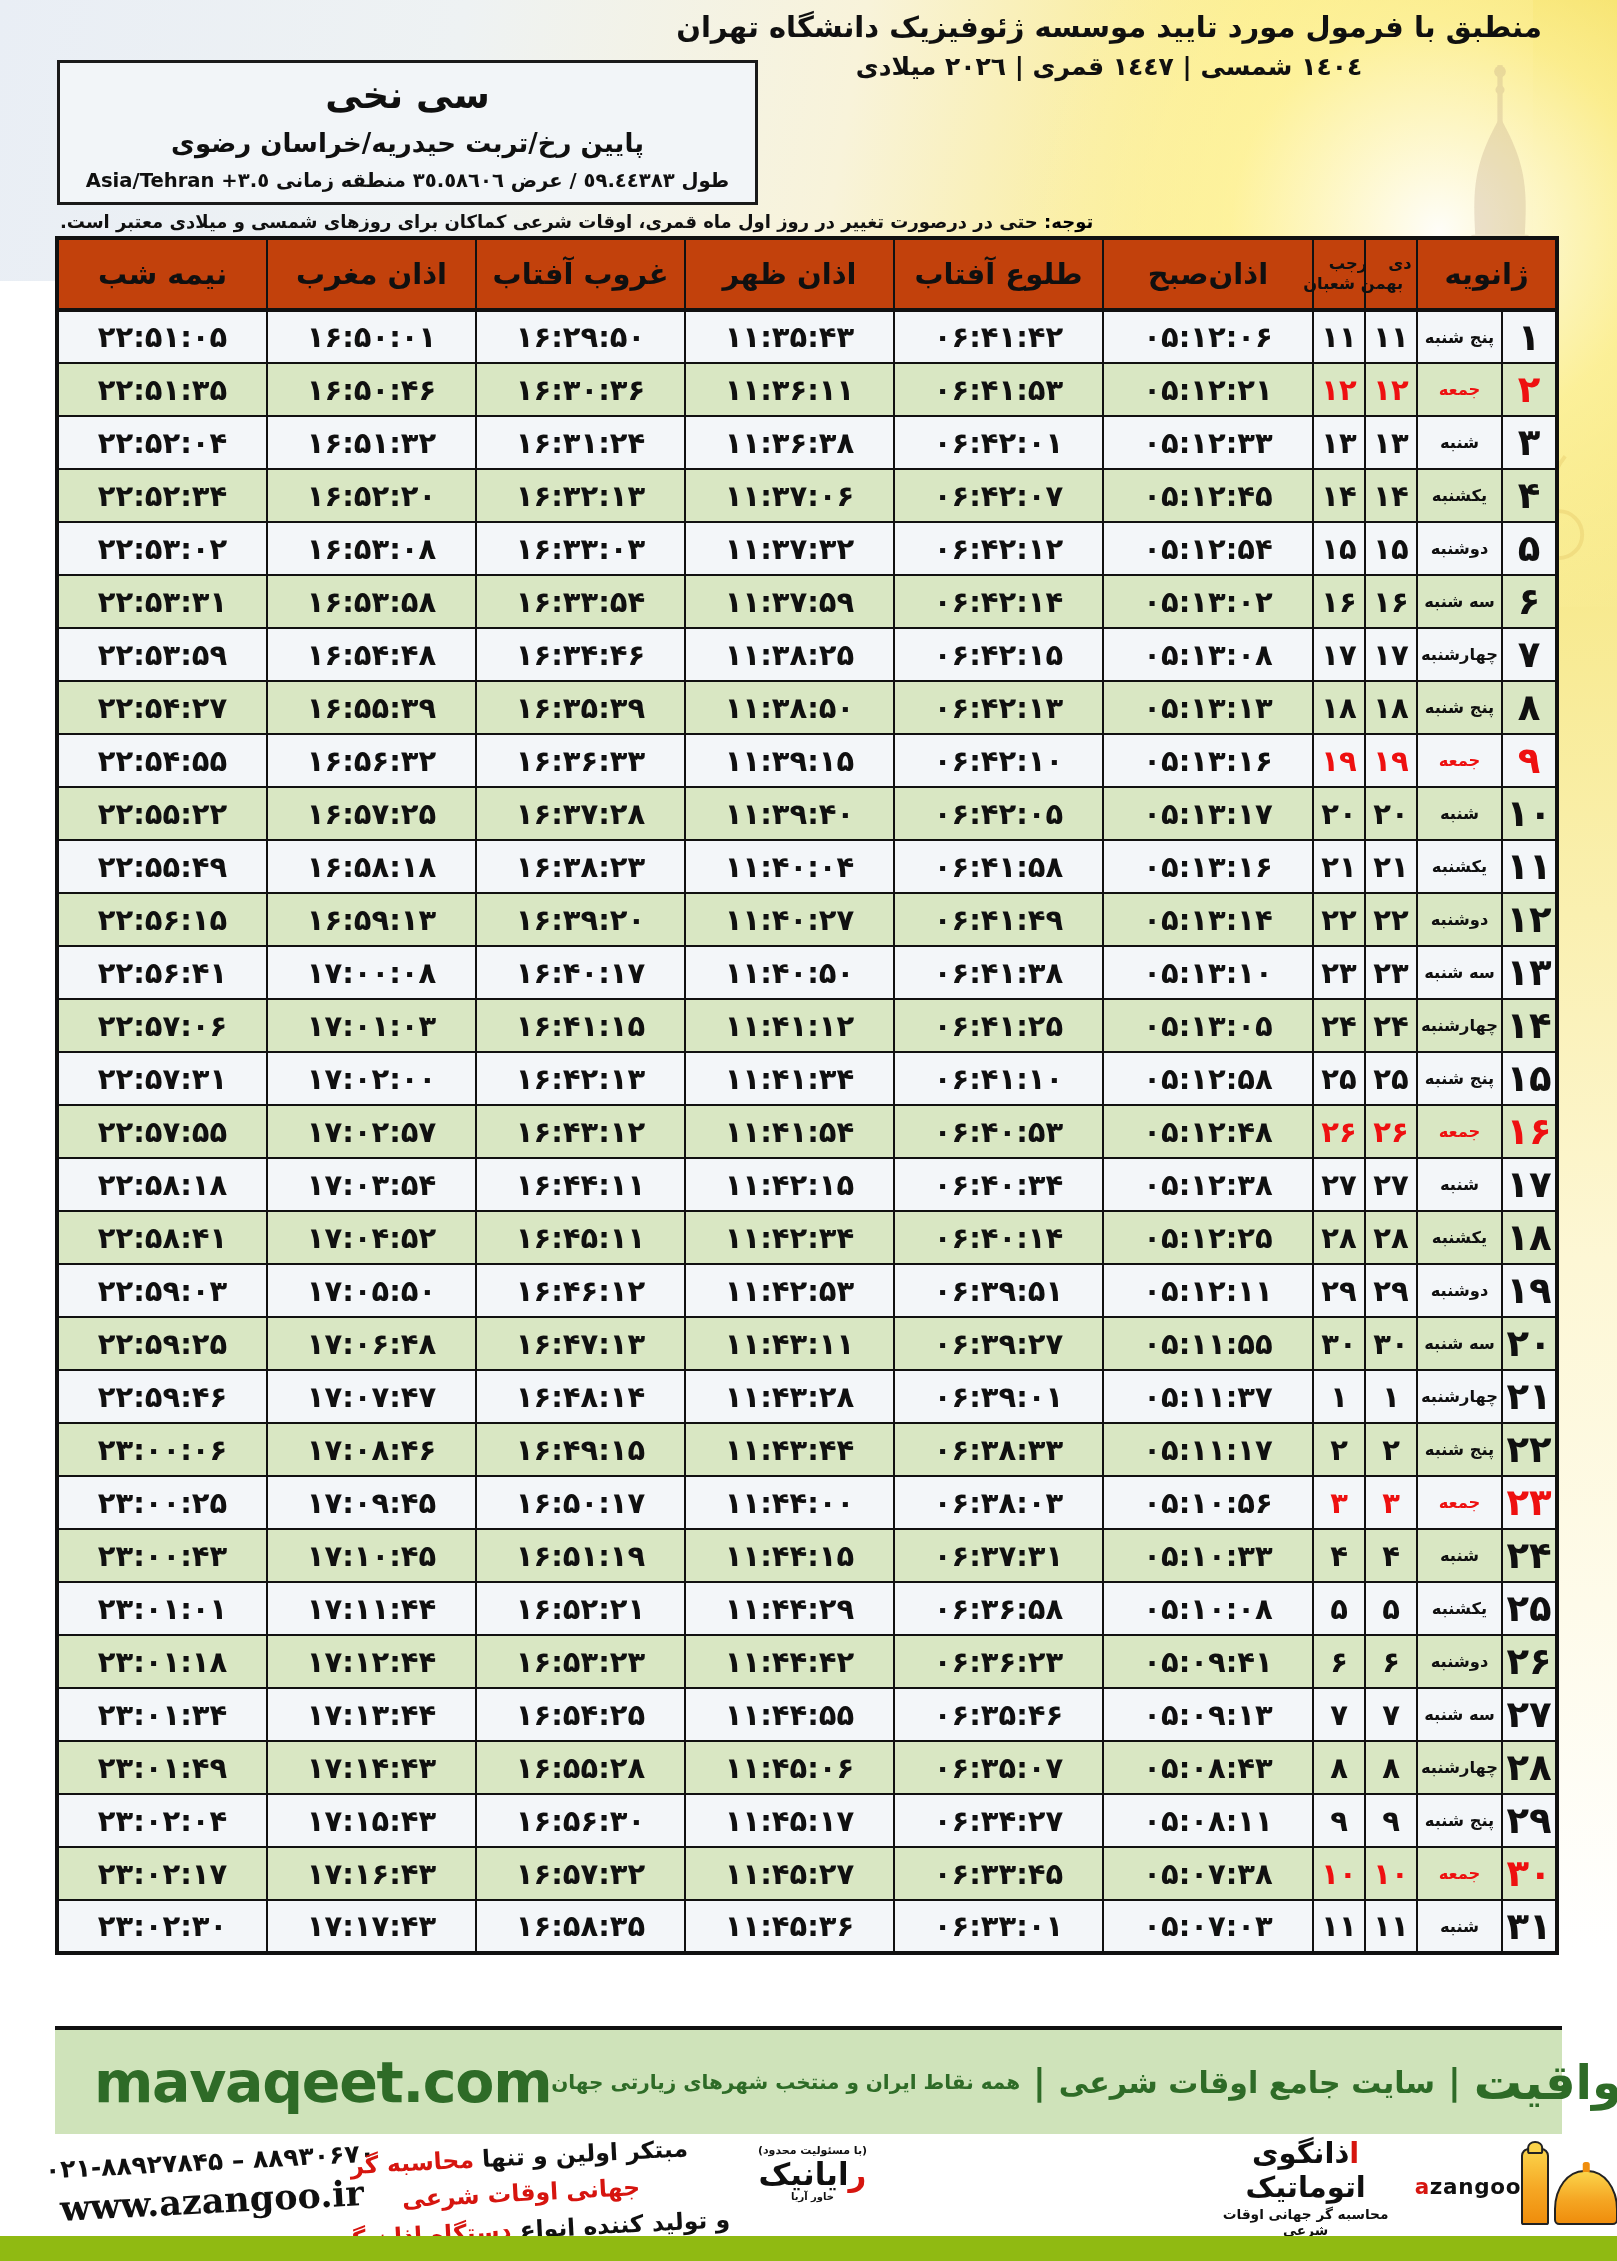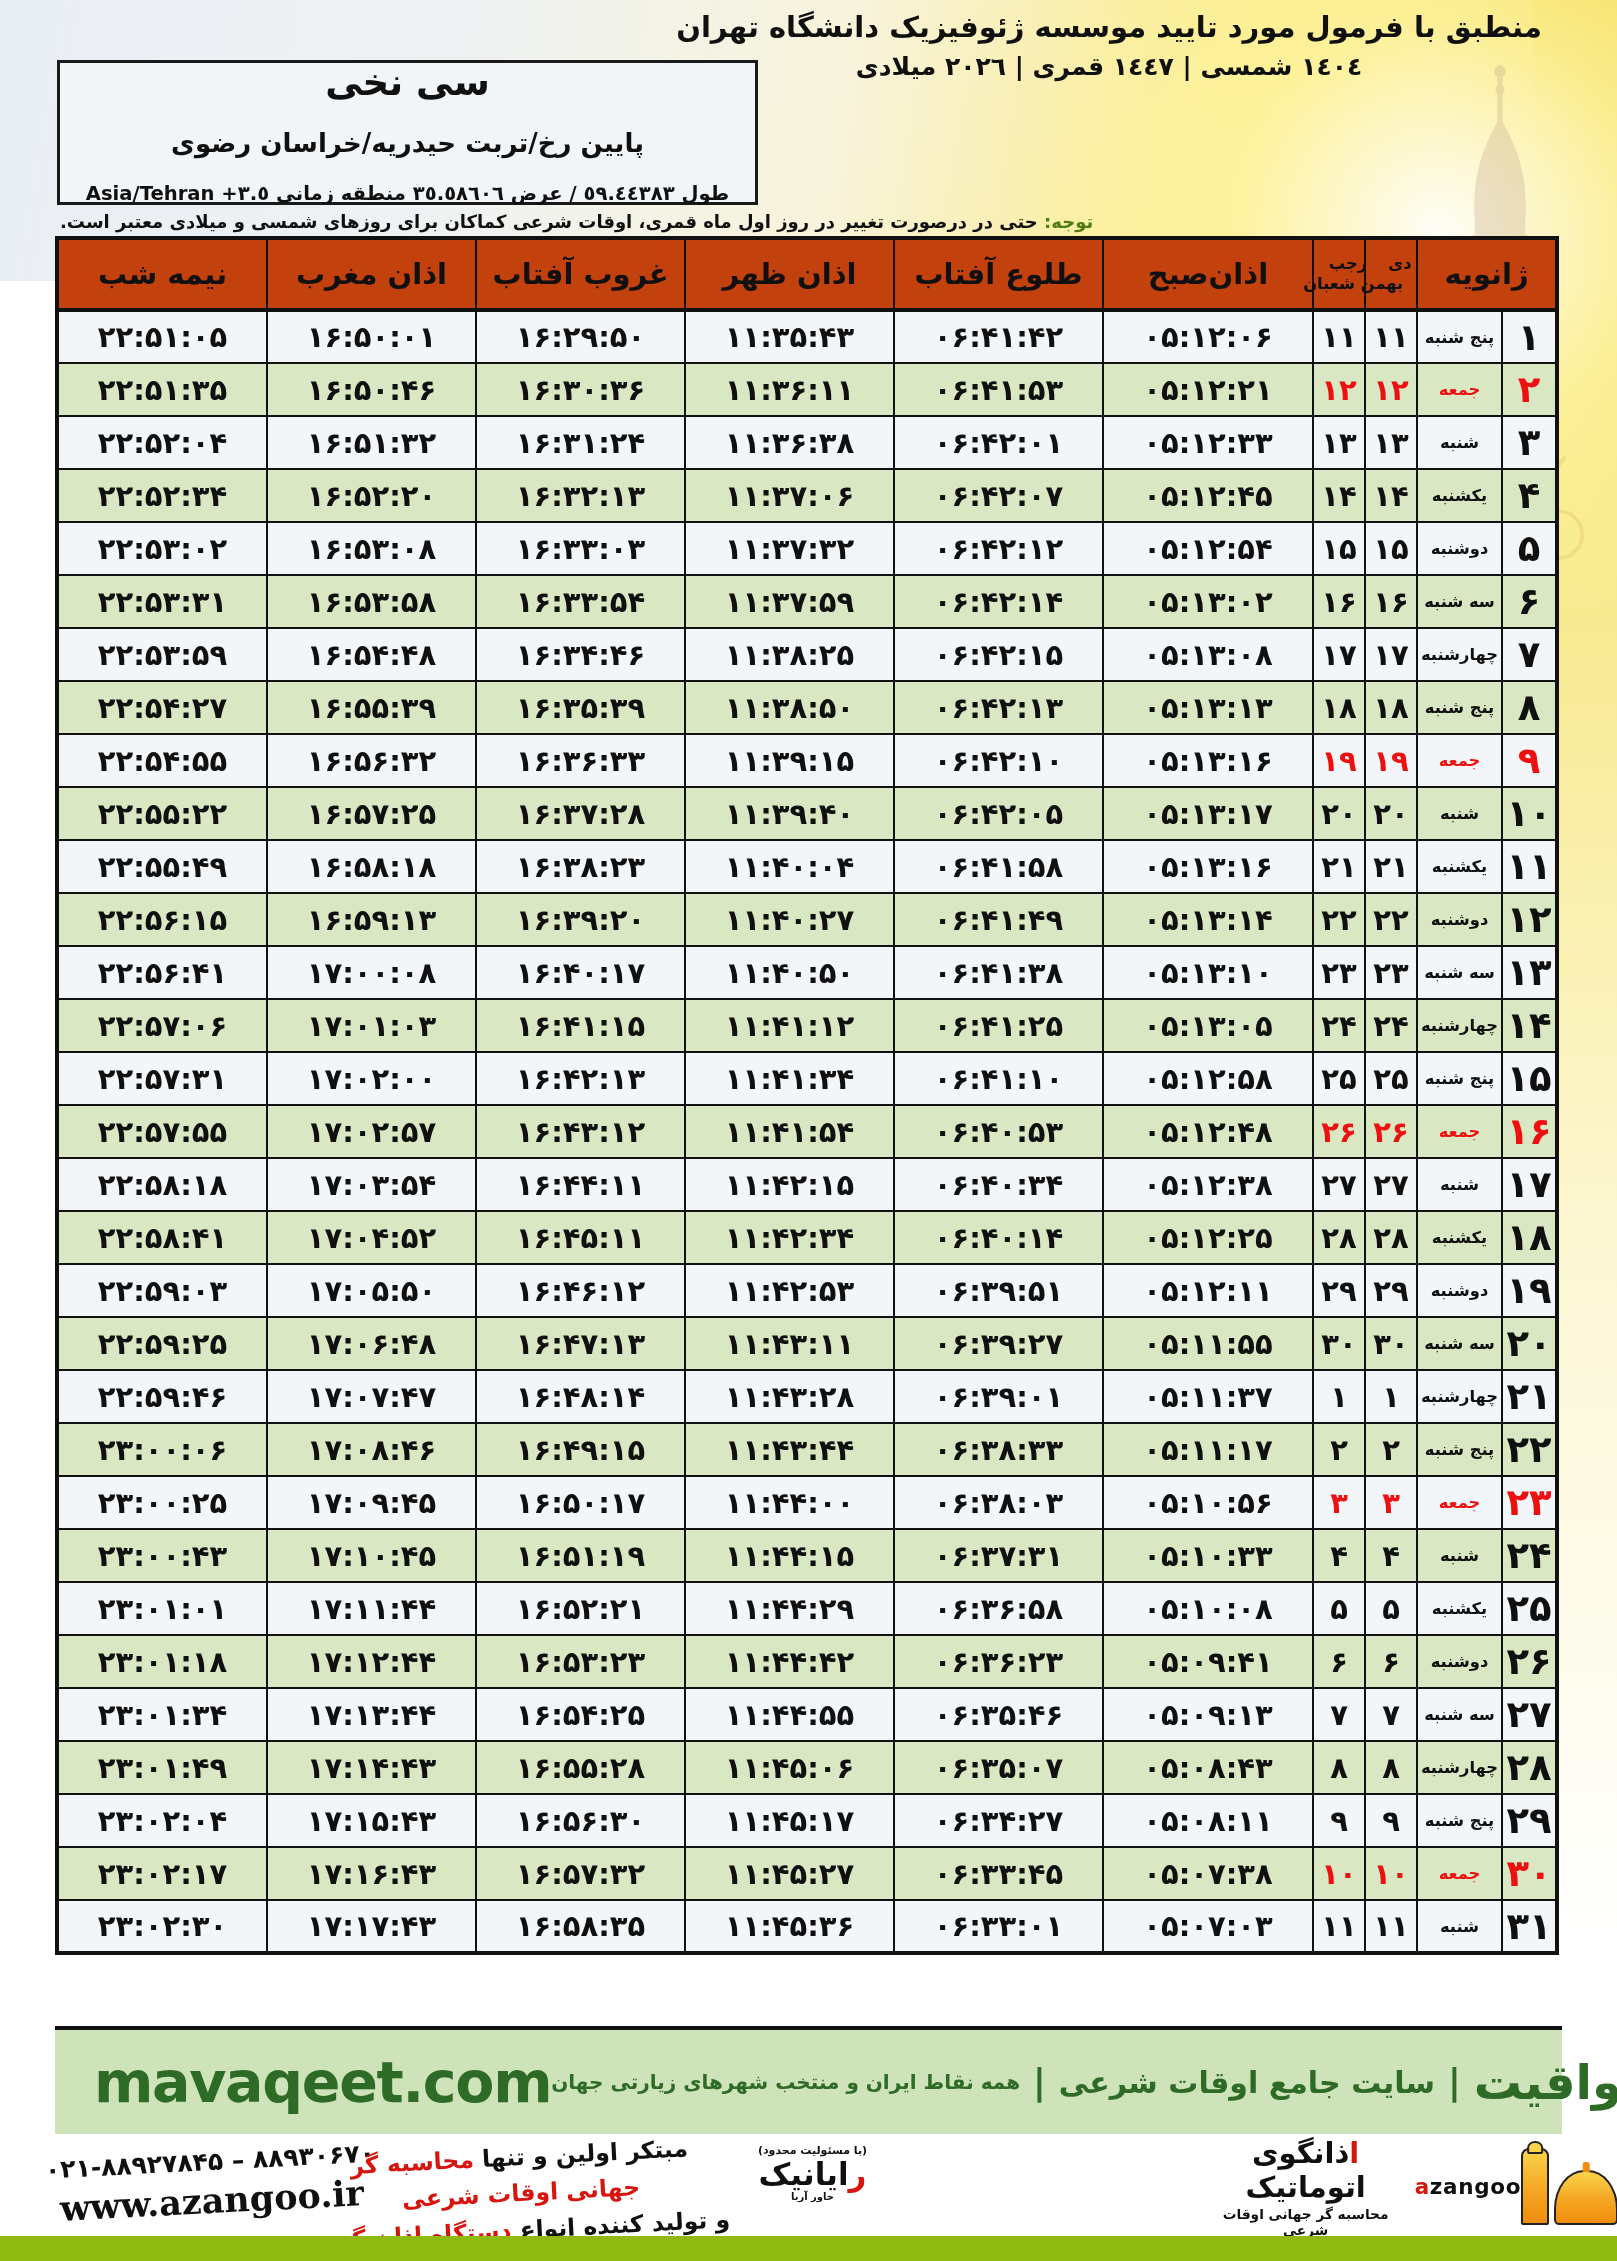--- a/index.html
+++ b/index.html
@@ -16,28 +16,28 @@
   .minaret-art{position:absolute;right:19.6px;top:39px;z-index:0;opacity:.5;}
 
   
   .title-wrap{position:absolute;right:72px;top:9px;width:874px;text-align:center;direction:rtl;z-index:2;}
   .main-title{font-size:67px;font-weight:bold;line-height:1.15;color:#0a0a0a;}
   .sub-title{font-size:29px;font-weight:bold;margin-top:1.3px;}
   .date-line{font-size:25px;font-weight:bold;margin-top:7.8px;}
 
   .loc-box{position:absolute;left:57px;top:60px;width:701px;height:145px;box-sizing:border-box;
     background:#f2f5f8;border:3.3px solid #1a1a1a;text-align:center;direction:rtl;z-index:2;
-    display:flex;flex-direction:column;justify-content:center;gap:24px;}
+    display:flex;flex-direction:column;justify-content:center;gap:11px;}
   .loc-name{font-size:37px;font-weight:bold;}
   .loc-region{font-size:26px;font-weight:bold;}
   .loc-coords{font-size:19.6px;font-weight:bold;}
 
   .note{position:absolute;left:60px;top:211px;direction:rtl;font-size:18px;font-weight:bold;
     white-space:nowrap;z-index:2;}
-  .note .red{color:#4d7c0f;}
+  .note .red{color:#000000;}
 
   
   .sched{position:absolute;left:55px;top:236px;width:1501px;border-collapse:collapse;table-layout:fixed;
     direction:rtl;z-index:1;background:#ffffff;border:4.6px solid #111;}
   .sched th,.sched td{border:2px solid #111;text-align:center;vertical-align:middle;padding:0;box-sizing:border-box;}
   .sched thead th{background:#c2410c;height:72px;font-size:29px;font-weight:bold;border-bottom:4.6px solid #111;}
   .sched th.th-small{font-size:16.3px;font-weight:bold;line-height:1.2;}
   .th-small .tsp-top{display:block;transform:translateX(9px);}
   .th-small .tsp-bottom{display:block;transform:translateX(-9px);}
   .sched td{height:53px;}

